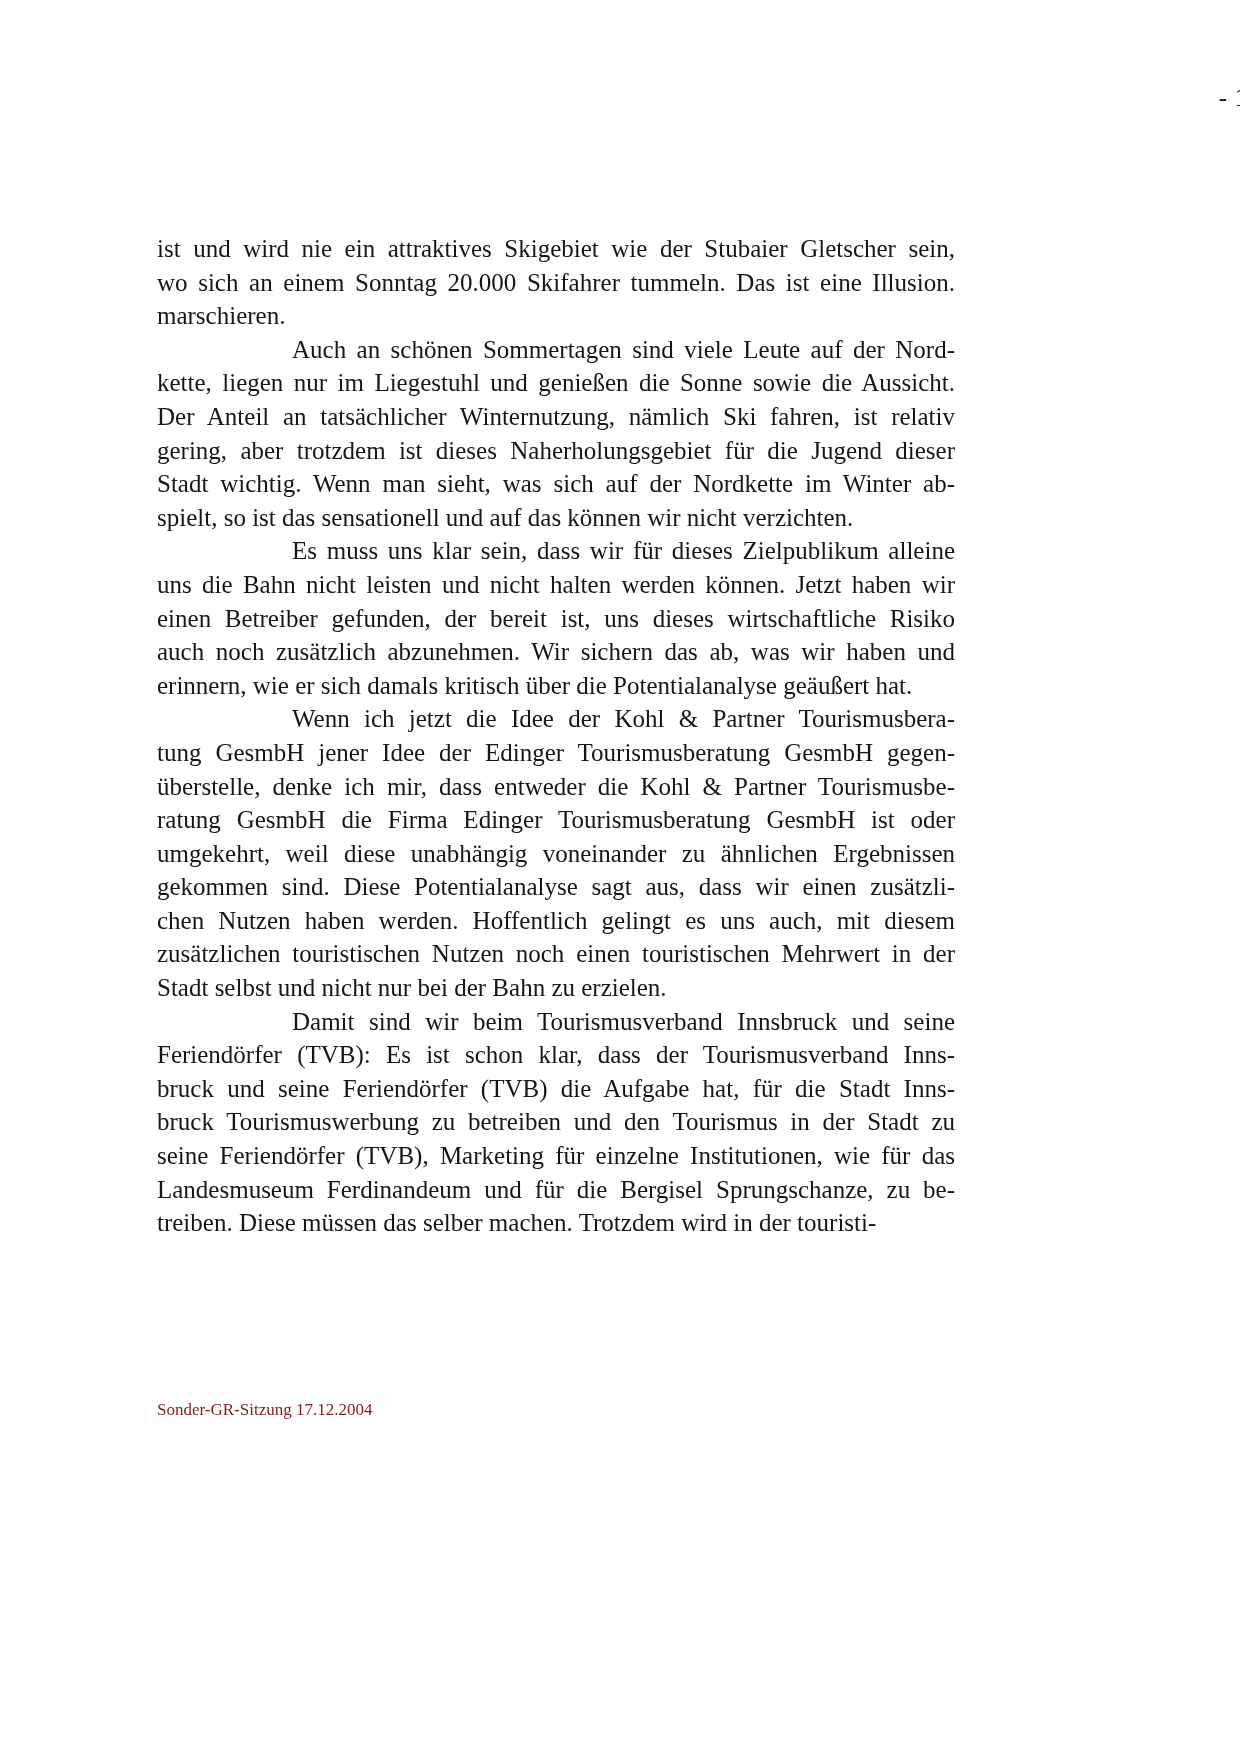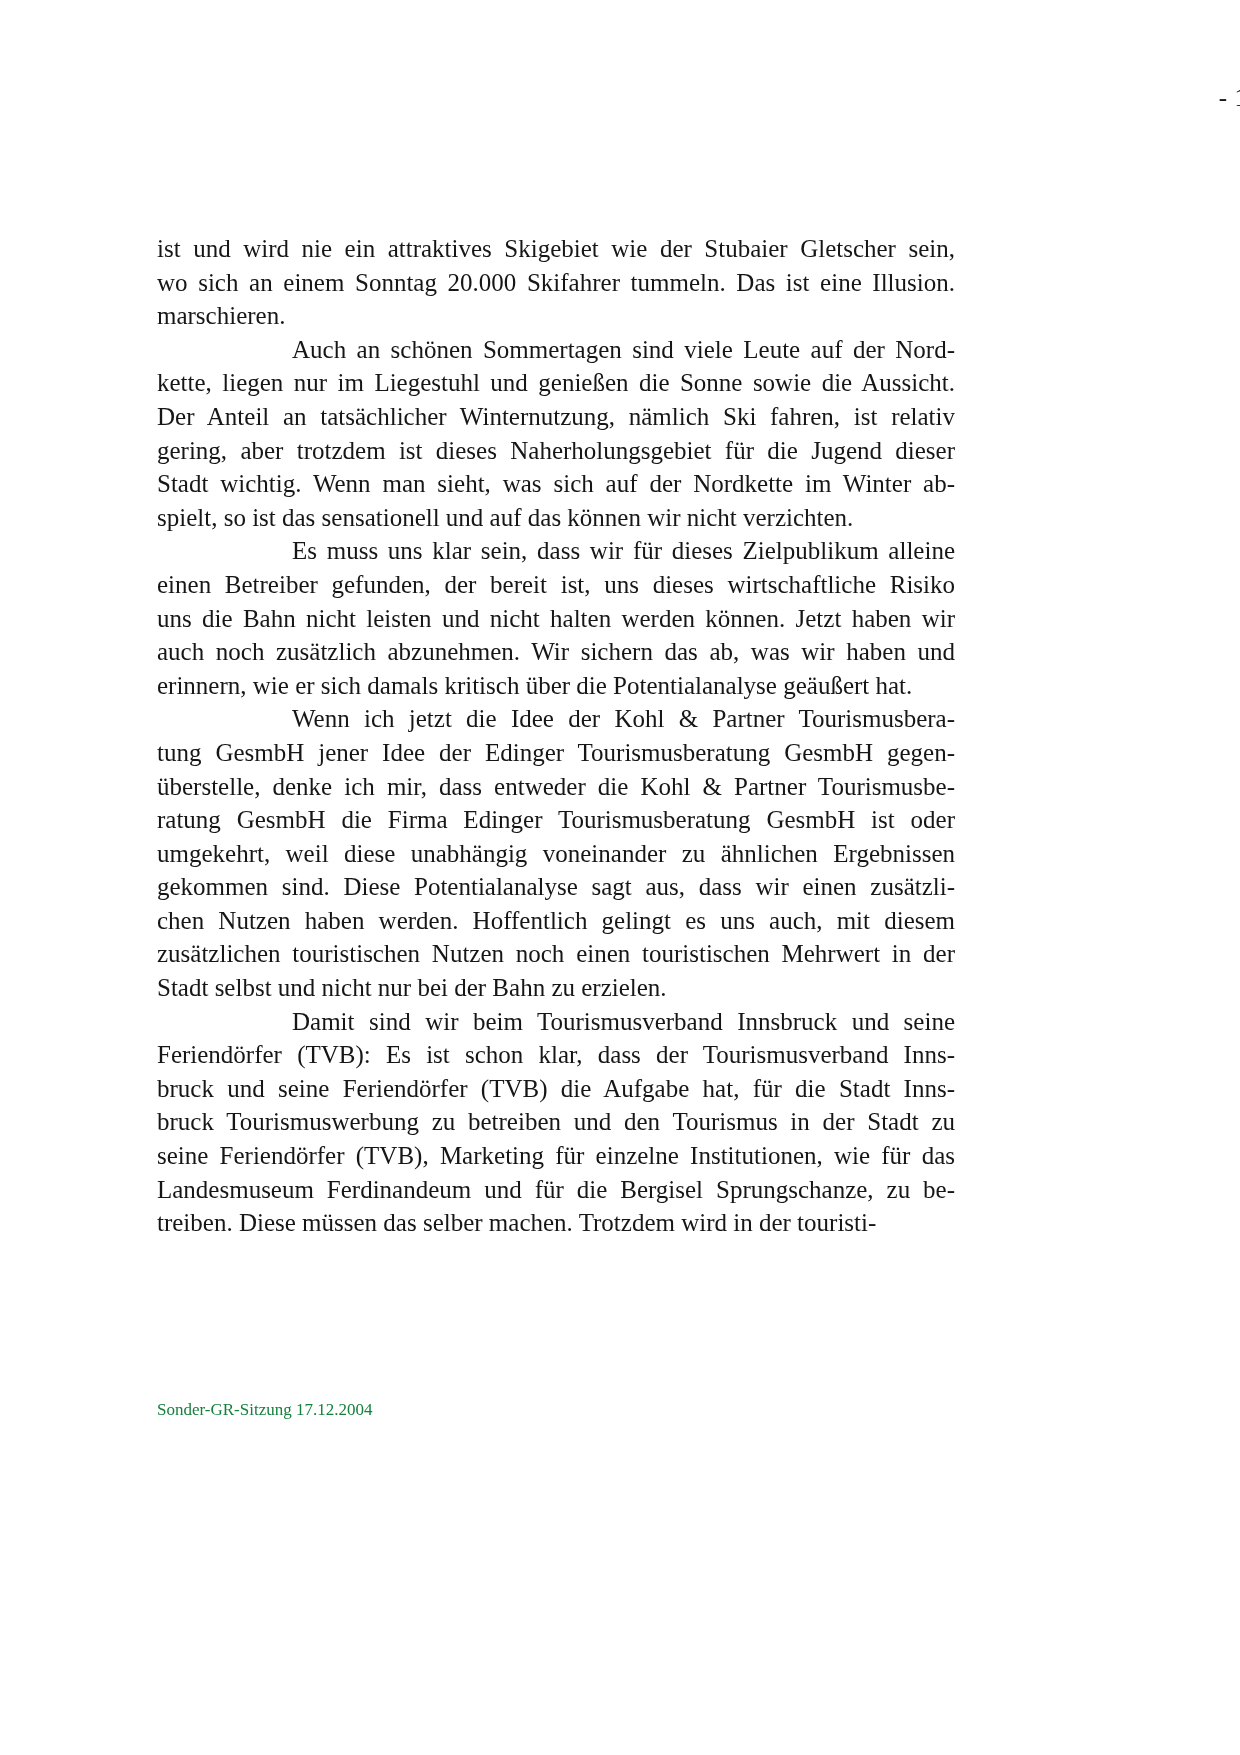--- a/index.html
+++ b/index.html
@@ -50,21 +50,21 @@
     text-align-last: left;
   }
   .line.indent {
     text-indent: 135px;
   }
   .footer {
     position: absolute;
     left: 157px;
     top: 1400px;
     font-size: 17px;
-    color: #15803d;
+    color: #7f1d1d;
   }
 </style>
 </head>
 <body>
 
 <div class="page">
   <div class="page-number">- 1739 -</div>
 
   <div class="document-body">
       <div class="paragraph">
@@ -75,22 +75,22 @@
       <div class="paragraph">
         <div class="line indent">Auch an schönen Sommertagen sind viele Leute auf der Nord-</div>
         <div class="line">kette, liegen nur im Liegestuhl und genießen die Sonne sowie die Aussicht.</div>
         <div class="line">Der Anteil an tatsächlicher Winternutzung, nämlich Ski fahren, ist relativ</div>
         <div class="line">gering, aber trotzdem ist dieses Naherholungsgebiet für die Jugend dieser</div>
         <div class="line">Stadt wichtig. Wenn man sieht, was sich auf der Nordkette im Winter ab-</div>
         <div class="line last">spielt, so ist das sensationell und auf das können wir nicht verzichten.</div>
       </div>
       <div class="paragraph">
         <div class="line indent">Es muss uns klar sein, dass wir für dieses Zielpublikum alleine</div>
+        <div class="line">uns die Bahn nicht leisten und nicht halten werden können. Jetzt haben wir</div>
         <div class="line">einen Betreiber gefunden, der bereit ist, uns dieses wirtschaftliche Risiko</div>
-        <div class="line">uns die Bahn nicht leisten und nicht halten werden können. Jetzt haben wir</div>
         <div class="line">auch noch zusätzlich abzunehmen. Wir sichern das ab, was wir haben und</div>
         <div class="line last">erinnern, wie er sich damals kritisch über die Potentialanalyse geäußert hat.</div>
       </div>
       <div class="paragraph">
         <div class="line indent">Wenn ich jetzt die Idee der Kohl &amp; Partner Tourismusbera-</div>
         <div class="line">tung GesmbH jener Idee der Edinger Tourismusberatung GesmbH gegen-</div>
         <div class="line">überstelle, denke ich mir, dass entweder die Kohl &amp; Partner Tourismusbe-</div>
         <div class="line">ratung GesmbH die Firma Edinger Tourismusberatung GesmbH ist oder</div>
         <div class="line">umgekehrt, weil diese unabhängig voneinander zu ähnlichen Ergebnissen</div>
         <div class="line">gekommen sind. Diese Potentialanalyse sagt aus, dass wir einen zusätzli-</div>

